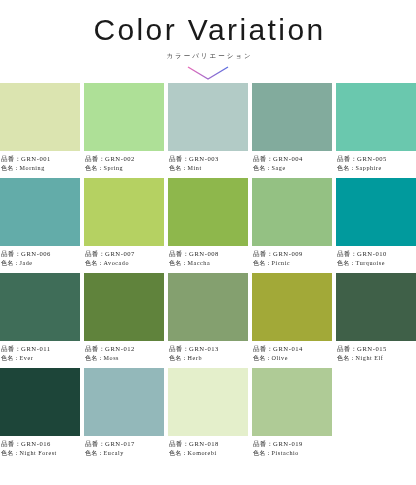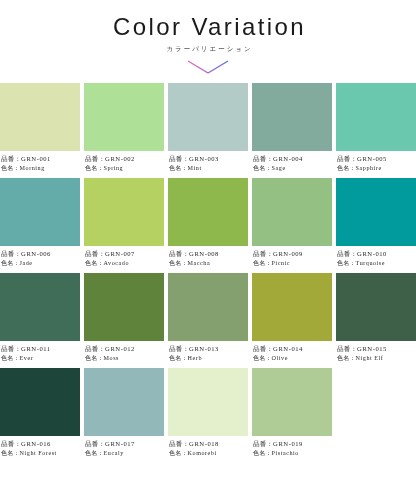--- a/index.html
+++ b/index.html
@@ -22,21 +22,21 @@
   }
 
   
   .header {
     width: 100%;
     padding-top: 14px;
     text-align: center;
   }
   .title {
     font-family: "Liberation Sans", sans-serif;
-    font-size: 24px;
+    font-size: 30px;
     font-weight: 300;
     letter-spacing: 2.4px;
     color: #1a1a1a;
     line-height: 1.05;
     margin: 0;
     padding: 0 0 0 3px;
   }
   .subtitle {
     margin: 7px 0 0 0;
     font-family: "Liberation Sans", sans-serif;

